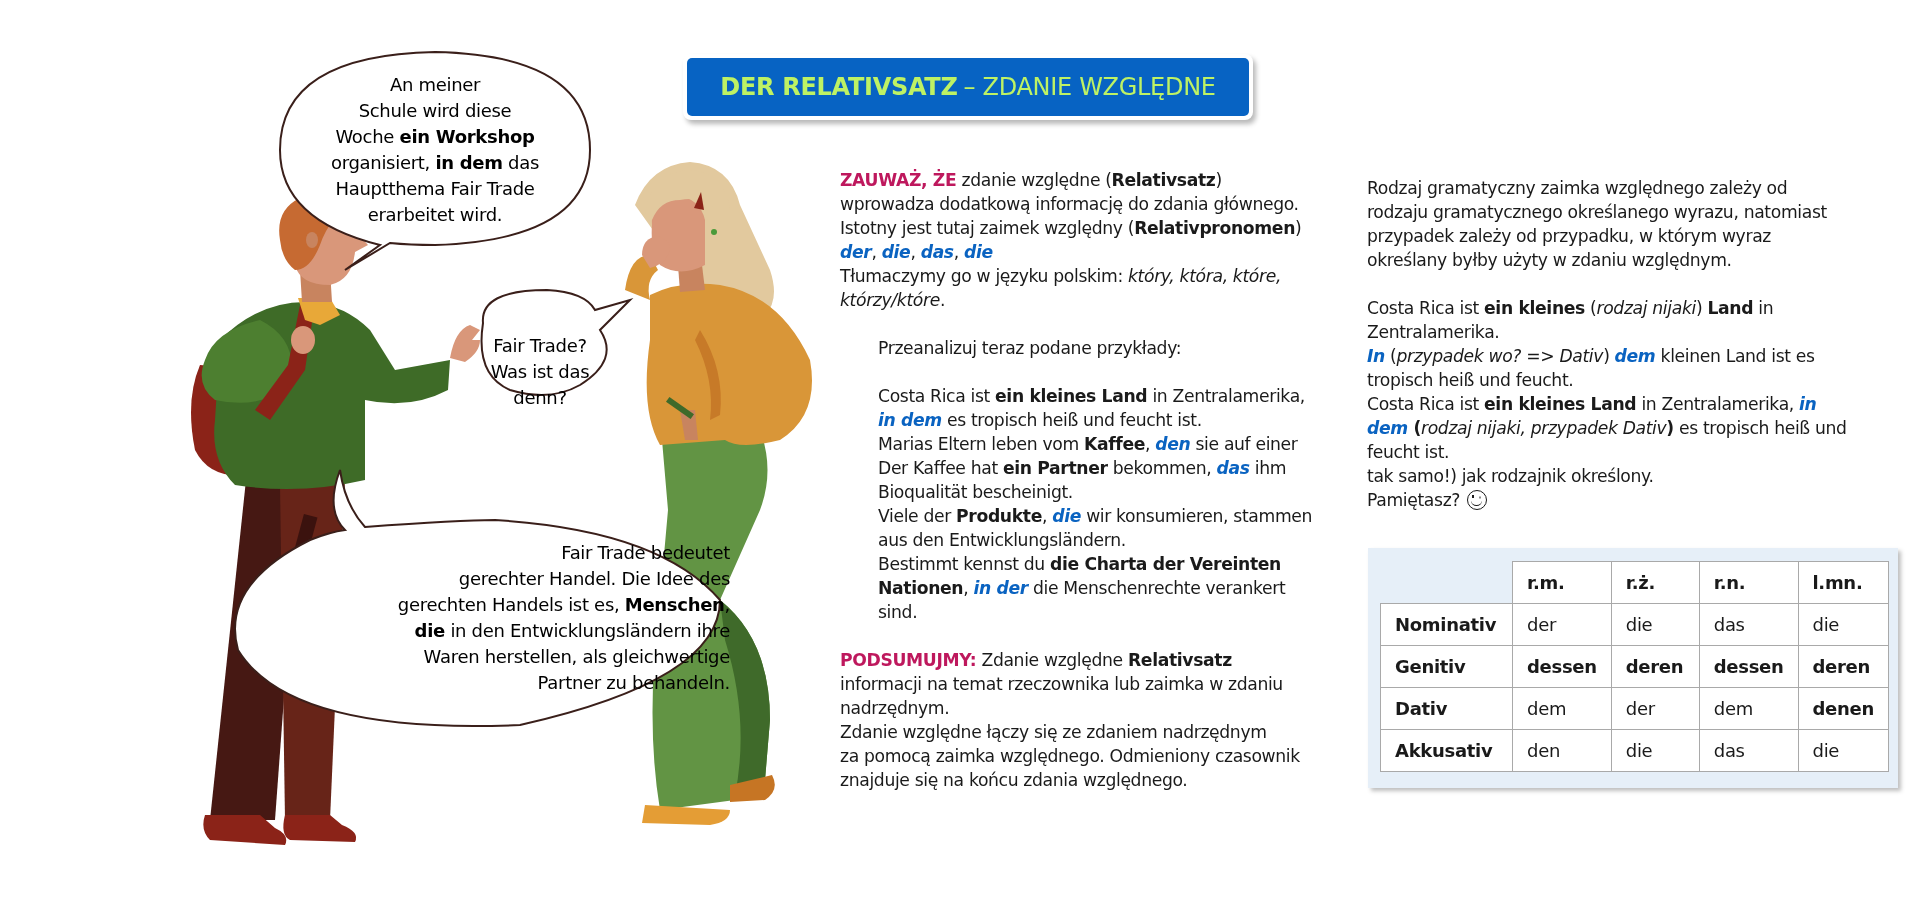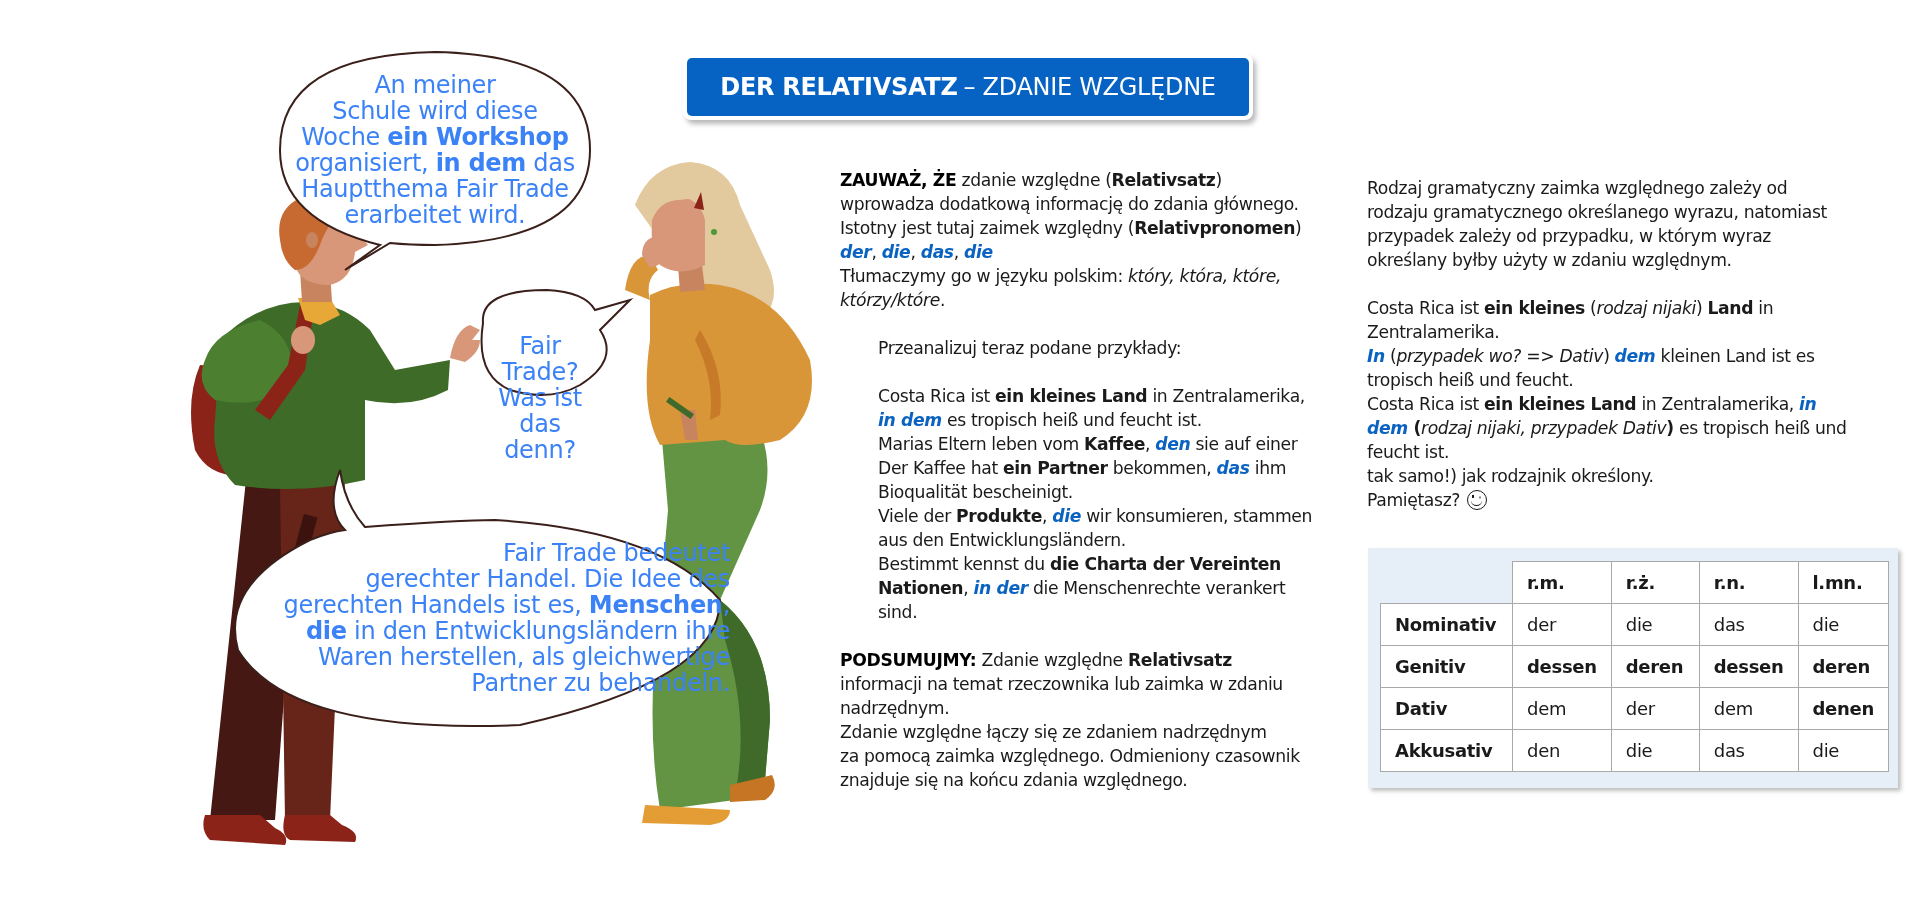--- a/index.html
+++ b/index.html
@@ -8,31 +8,31 @@
 
     .title-box {
       position: absolute; left: 683px; top: 54px; width: 570px; height: 66px;
       background: #ffffff; border-radius: 8px;
       box-shadow: 3px 4px 5px rgba(0,0,0,0.28);
       padding: 4px;
     }
     .title-inner {
       width: 100%; height: 100%; background: #0763c3; border-radius: 5px;
       display: flex; align-items: center; justify-content: center;
-      color: #ffffff; font-size: 24px; letter-spacing: -0.3px;
+      color: #bef264; font-size: 24px; letter-spacing: -0.3px;
     }
     .title-inner b { font-weight: bold; margin-right: 6px; }
 
     .col { position: absolute; font-size: 17.2px; line-height: 24px; letter-spacing: -0.35px; }
     .col p { white-space: nowrap; }
     .col-mid { left: 840px; top: 168px; width: 520px; }
     .col-right { left: 1367px; top: 176px; width: 520px; }
     .indent { padding-left: 38px; }
     .gap { height: 24px; }
-    .purple { color: #000000; font-weight: bold; }
+    .purple { color: #be185d; font-weight: bold; }
     .blue { color: #0a63c1; font-weight: bold; font-style: italic; }
     .b { font-weight: bold; }
     .i { font-style: italic; }
 
     .smiley {
       display: inline-block; width: 20px; height: 20px; border: 1.8px solid #1a1a1a;
       border-radius: 50%; vertical-align: -4px; position: relative; margin-left: 2px;
     }
     .smiley::before {
       content: ""; position: absolute; left: 3px; top: 9px; width: 11px; height: 5px;
@@ -56,22 +56,22 @@
       padding: 0 14px; text-align: left; font-weight: normal; white-space: nowrap;
     }
     table.decl th { font-weight: bold; }
     table.decl td.rowhead { font-weight: bold; }
     table.decl td.bold { font-weight: bold; }
     table.decl th.empty { background: transparent; border: none; border-bottom: 1px solid #a9a9a9; border-right: 1px solid #a9a9a9; }
     .c0 { width: 132px; } .c1 { width: 98px; } .c2 { width: 88px; } .c3 { width: 98px; } .c4 { width: 90px; }
 
     .illustration { position: absolute; left: 180px; top: 40px; width: 650px; height: 820px; }
     .bubble-text {
-      position: absolute; text-align: center; font-size: 24px; line-height: 26px;
-      letter-spacing: -0.3px; color: #3b82f6;
+      position: absolute; text-align: center; font-size: 18px; line-height: 26px;
+      letter-spacing: -0.3px; color: #000000;
     }
     .bubble-text .b { font-weight: bold; margin-top: 48px; }
   </style>
 </head>
 <body>
 
 <div class="title-box">
   <div class="title-inner">
     <b>DER RELATIVSATZ</b>
     <span>– ZDANIE WZGLĘDNE</span>

